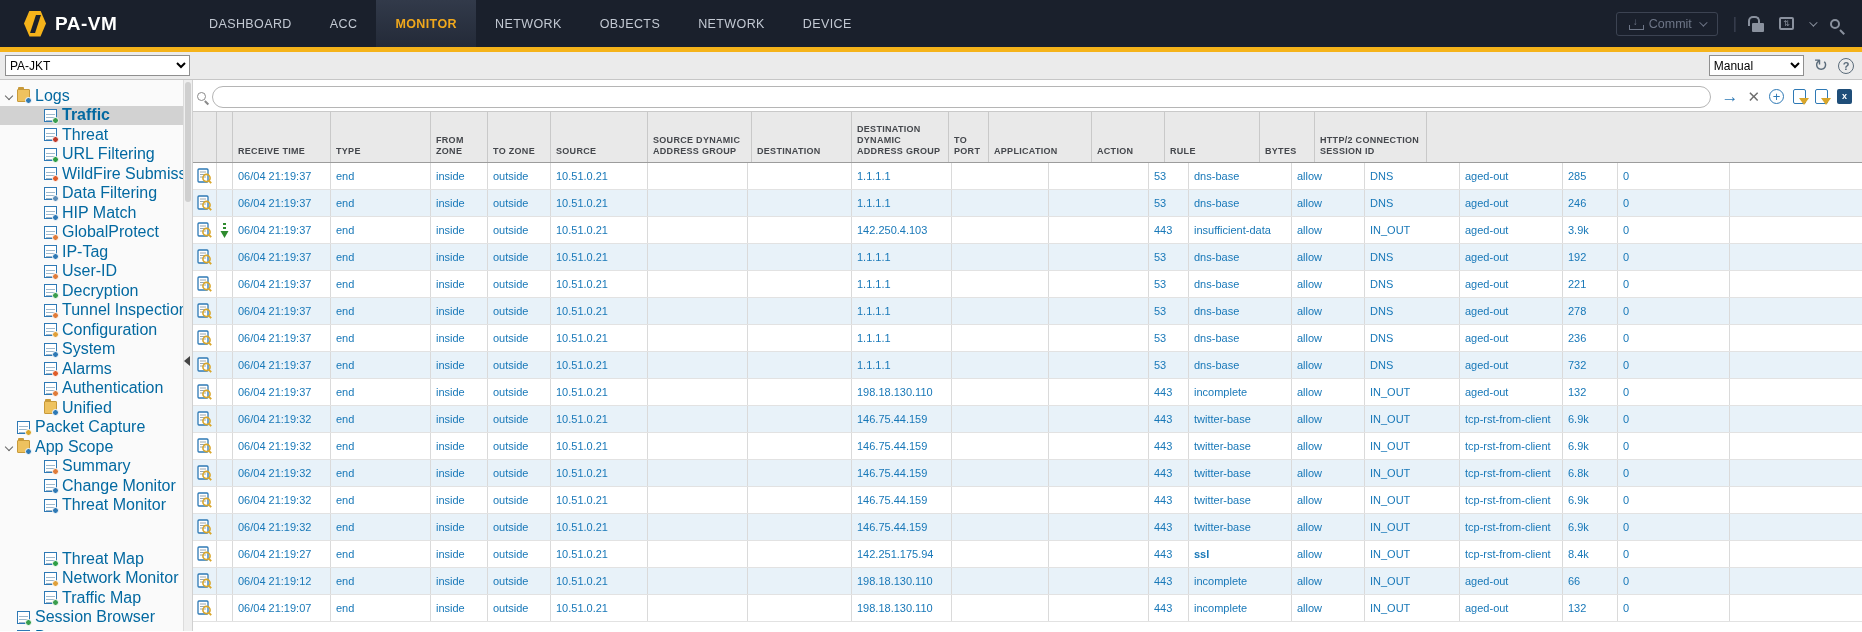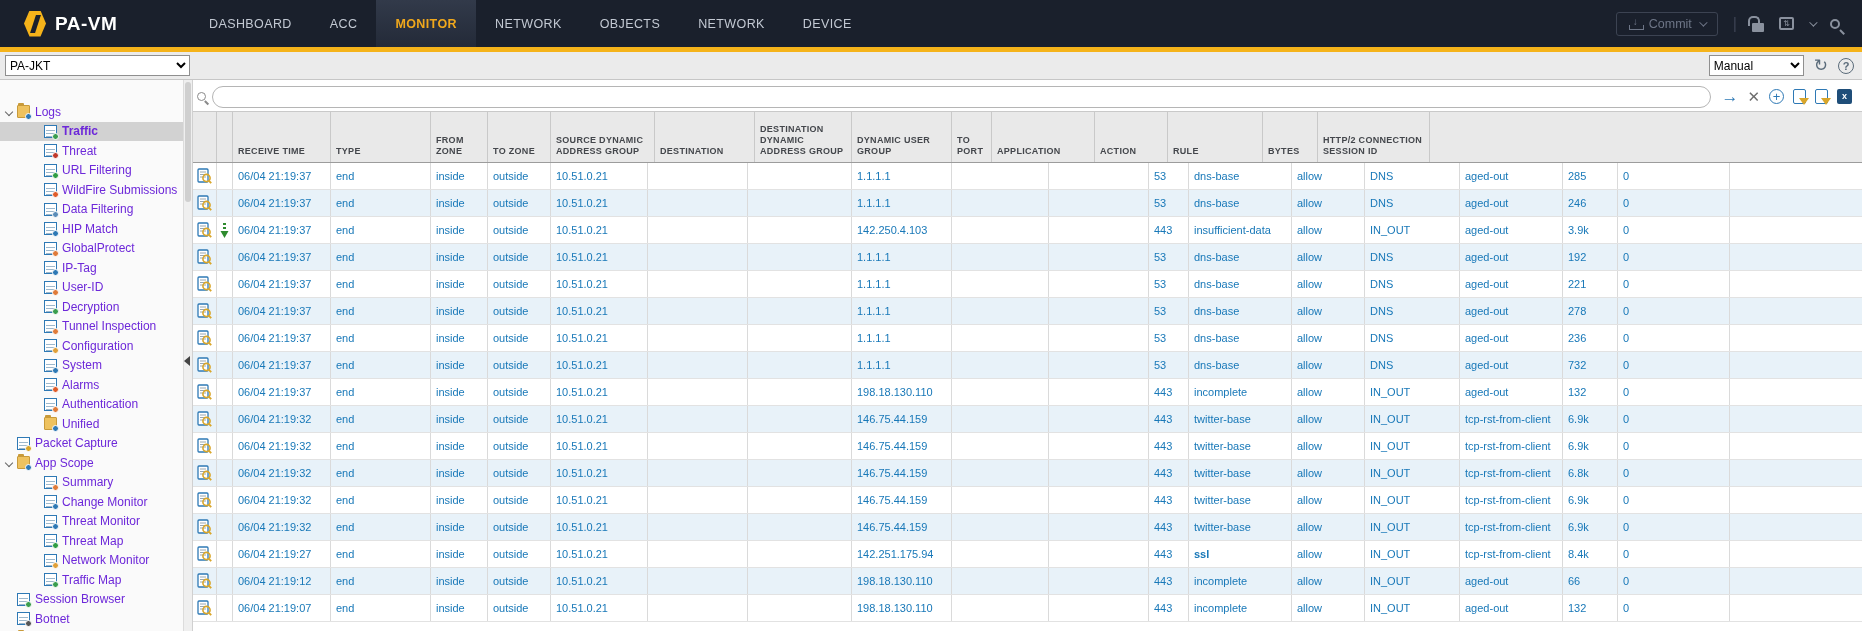--- a/index.html
+++ b/index.html
@@ -32,21 +32,21 @@
   .toolbar { height:28px; background:#ebebeb; border-bottom:1px solid #c6c6c6; display:flex; align-items:center; padding:0 8px 0 5px; }
   select { font-family:"Liberation Sans",sans-serif; font-size:12px; height:21px; border:1px solid #8f8f8f; background:#fff; border-radius:0; }
   .device-select { width:185px; }
   .toolbar-right { margin-left:auto; display:flex; align-items:center; gap:10px; }
   .refresh-select { width:95px; }
   .ic-refresh { color:#5a6b7a; font-size:17px; line-height:17px; }
   .ic-help { width:16px; height:16px; border:1.5px solid #5a6b7a; border-radius:50%; color:#5a6b7a; font-size:11px; font-weight:bold; text-align:center; line-height:14px; }
 
   
   .main { display:flex; height:551px; }
-  .sidebar { width:183px; background:#fafafa; padding-top:22px; overflow:hidden; font-size:12px; color:#6d28d9; flex:none; }
+  .sidebar { width:183px; background:#fafafa; padding-top:6px; overflow:hidden; font-size:16px; color:#0369a1; flex:none; }
   .tree-item { height:19.5px; display:flex; align-items:center; gap:5px; white-space:nowrap; cursor:pointer; }
   .tree-item.selected { background:#d2d2d2; font-weight:bold; }
   .chev { width:6px; height:6px; border-right:1.5px solid #666; border-bottom:1.5px solid #666; display:inline-block; flex:none; margin-left:4px; }
   .chev.down { transform:rotate(45deg); }
   .chev.right { transform:rotate(-45deg); }
   .chev.none { border:none; }
   .tree-icon { position:relative; width:13px; height:13px; flex:none; background:#fff; border:1px solid #2e79b5;
       background-image:repeating-linear-gradient(#fff 0 2px,#9db8cc 2px 3px); background-size:9px 100%; background-position:1px 2px; background-repeat:no-repeat; }
   .tree-icon .dot { position:absolute; right:-3px; bottom:-3px; width:7px; height:7px; border-radius:50%; border:1px solid #fff; }
   .tree-icon.folder { background:#eec25f; border:1px solid #c89a3a; border-radius:1px; background-image:none; }
@@ -252,21 +252,21 @@
           <span class="dot" style="background: rgb(46, 121, 181);"></span>
         </span>
         <span>Change Monitor</span>
       </div>
       <div class="tree-item" style="padding-left: 44px;">
         <span class="tree-icon">
           <span class="dot" style="background: rgb(46, 121, 181);"></span>
         </span>
         <span>Threat Monitor</span>
       </div>
-      <div class="tree-item" style="padding-left: 44px;">
+      <div class="tree-item" style="padding-left: 44px; margin-top: 34px;">
         <span class="tree-icon">
           <span class="dot" style="background: rgb(46, 158, 68);"></span>
         </span>
         <span>Threat Map</span>
       </div>
       <div class="tree-item" style="padding-left: 44px;">
         <span class="tree-icon">
           <span class="dot" style="background: rgb(224, 160, 57);"></span>
         </span>
         <span>Network Monitor</span>
@@ -332,31 +332,31 @@
             </div>
             <div class="hcell" style="width: 100px;">
               <span>Type</span>
             </div>
             <div class="hcell" style="width: 57px;">
               <span>From Zone</span>
             </div>
             <div class="hcell" style="width: 63px;">
               <span>To Zone</span>
             </div>
+            <div class="hcell" style="width: 97px;">
+              <span>Source</span>
+            </div>
             <div class="hcell" style="width: 104px;">
               <span>Source Dynamic Address Group</span>
             </div>
             <div class="hcell" style="width: 100px;">
               <span>Destination</span>
             </div>
             <div class="hcell" style="width: 97px;">
               <span>Destination Dynamic Address Group</span>
-            </div>
-            <div class="hcell" style="width: 100px;">
-              <span>Dynamic User Group</span>
             </div>
             <div class="hcell" style="width: 40px;">
               <span>To Port</span>
             </div>
             <div class="hcell" style="width: 103px;">
               <span>Application</span>
             </div>
             <div class="hcell" style="width: 73px;">
               <span>Action</span>
             </div>

